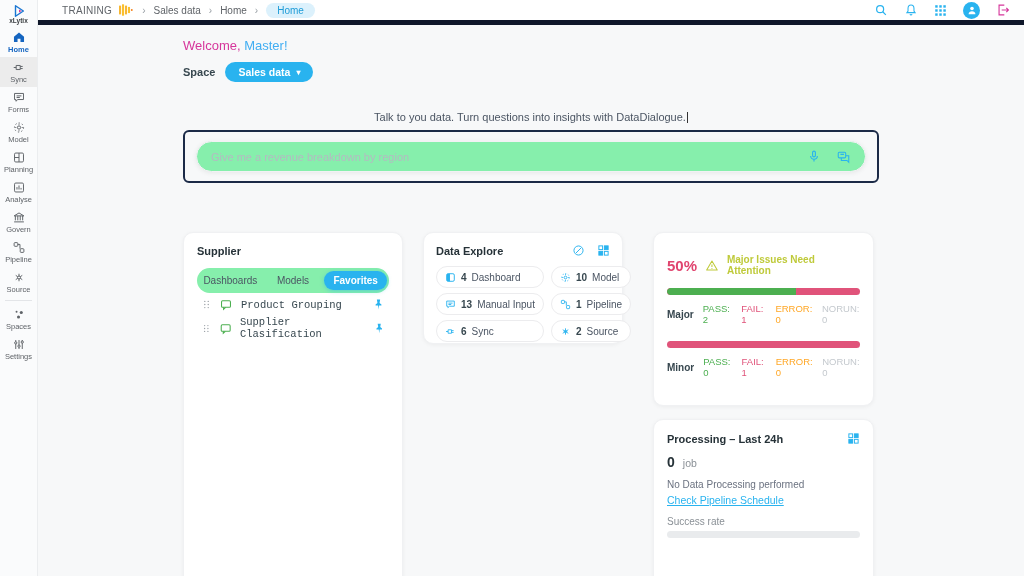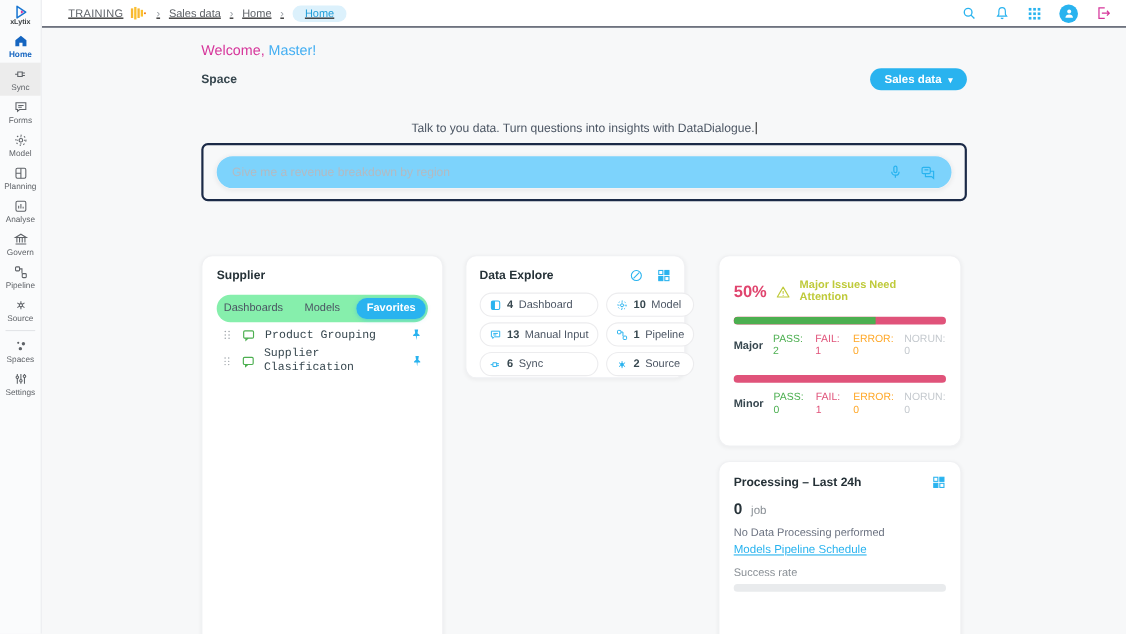--- a/index.html
+++ b/index.html
@@ -12,45 +12,45 @@
   .logo-box { padding:4px 0 3px; text-align:center; }
   .logo-box .brand { font-size:6.5px; font-weight:bold; color:#3c4043; display:block; margin-top:-1px; }
   .nav-item { display:flex; flex-direction:column; align-items:center; padding:4px 0 3px; cursor:pointer; }
   .nav-item .lbl { font-size:7.5px; color:#5f6368; margin-top:1px; }
   .nav-item.active .lbl { color:#1565c0; font-weight:bold; }
   .nav-item.hovered { background:#ececec; }
   .nav-divider { height:1px; background:#e3e5e8; margin:3px 5px; }
 
   
   .topbar { position:absolute; left:38px; top:0; right:0; height:25px; background:#fff;
-    border-bottom:1px solid #0f172a; display:flex; align-items:center; padding:0 14px 0 24px;text-decoration:underline; }
+    border-bottom:5px solid #0f172a; display:flex; align-items:center; padding:0 14px 0 24px; }
   .crumb-text { font-size:10px; color:#5f6368; }
   .crumb-sep { font-size:10px; color:#9aa0a6; margin:0 8px; }
   .workspace { font-size:10px; color:#5f6368; letter-spacing:.3px; margin-right:6px; }
   .crumb-pill { background:#dcf1fc; color:#1e9cd7; font-size:10px; padding:2px 11px; border-radius:9px; }
   .topbar-right { margin-left:auto; display:flex; align-items:center; gap:16px; }
   .avatar { width:17px; height:17px; border-radius:50%; background:#29b3ef; display:flex; align-items:center; justify-content:center; }
 
   
   .content { position:absolute; left:38px; top:25px; right:0; bottom:0; }
   .wrap { width:696px; margin:0 auto; }
   .welcome { margin-top:13px; font-size:13px; font-weight:normal; }
   .welcome .pink { color:#d6369b; }
   .welcome .blue { color:#42aef2; }
-  .space-row { margin-top:9px; display:flex; align-items:center; gap:0;justify-content:space-between; }
+  .space-row { margin-top:9px; display:flex; align-items:center; gap:10px; }
   .space-lbl { font-size:11px; font-weight:bold; color:#37474f; }
   .space-pill { background:#29b3ef; color:#fff; font-size:10.5px; font-weight:bold;
     padding:4px 13px; border-radius:12px; border:none; cursor:pointer; display:flex; align-items:center; gap:6px; }
   .caret { font-size:8px; }
 
   .tagline { margin-top:29px; text-align:center; font-size:11px; color:#4b5563; }
   .cursor { display:inline-block; width:1px; height:11px; background:#333; vertical-align:-2px; margin-left:1px; }
 
   .prompt-frame { margin-top:7px; border:2px solid #1b2a47; border-radius:6px; padding:9px 11px; }
-  .prompt-inner { background:#7dd3fc; border:1px solid #f1f2f4; border-radius:16px; height:31px;
+  .prompt-inner { background:#86efac; border:1px solid #f1f2f4; border-radius:16px; height:31px;
     box-shadow:0 1px 5px rgba(0,0,0,.07); display:flex; align-items:center; padding:0 14px; }
   .prompt-input { flex:1; border:none; outline:none; font-size:11px; color:#374151; background:transparent; }
   .prompt-input::placeholder { color:#b4bac1; }
   .prompt-icons { display:flex; align-items:center; gap:15px; }
 
   
   .cards { margin-top:49px; display:flex; align-items:flex-start; }
   .card { background:#fff; border:1px solid #f0f1f3; border-radius:10px;
     box-shadow:0 1px 4px rgba(0,0,0,.05); }
   .card-head { display:flex; align-items:center; }
@@ -452,21 +452,21 @@
                 <rect x="9.1" y="9.1" width="4.6" height="4.6" fill="none"></rect>
               </svg>
             </div>
           </div>
           <div class="job-row">
             <span class="job-count">0</span>
             <span class="job-unit">job</span>
           </div>
           <div class="proc-empty">
             <div class="proc-msg">No Data Processing performed</div>
-            <a class="proc-link">Models Pipeline Schedule</a>
+            <a class="proc-link">Check Pipeline Schedule</a>
           </div>
           <div class="succ-lbl">Success rate</div>
           <div class="succ-bar"></div>
         </section>
 
       </div>
     </div>
   </div>
 </main>
 

